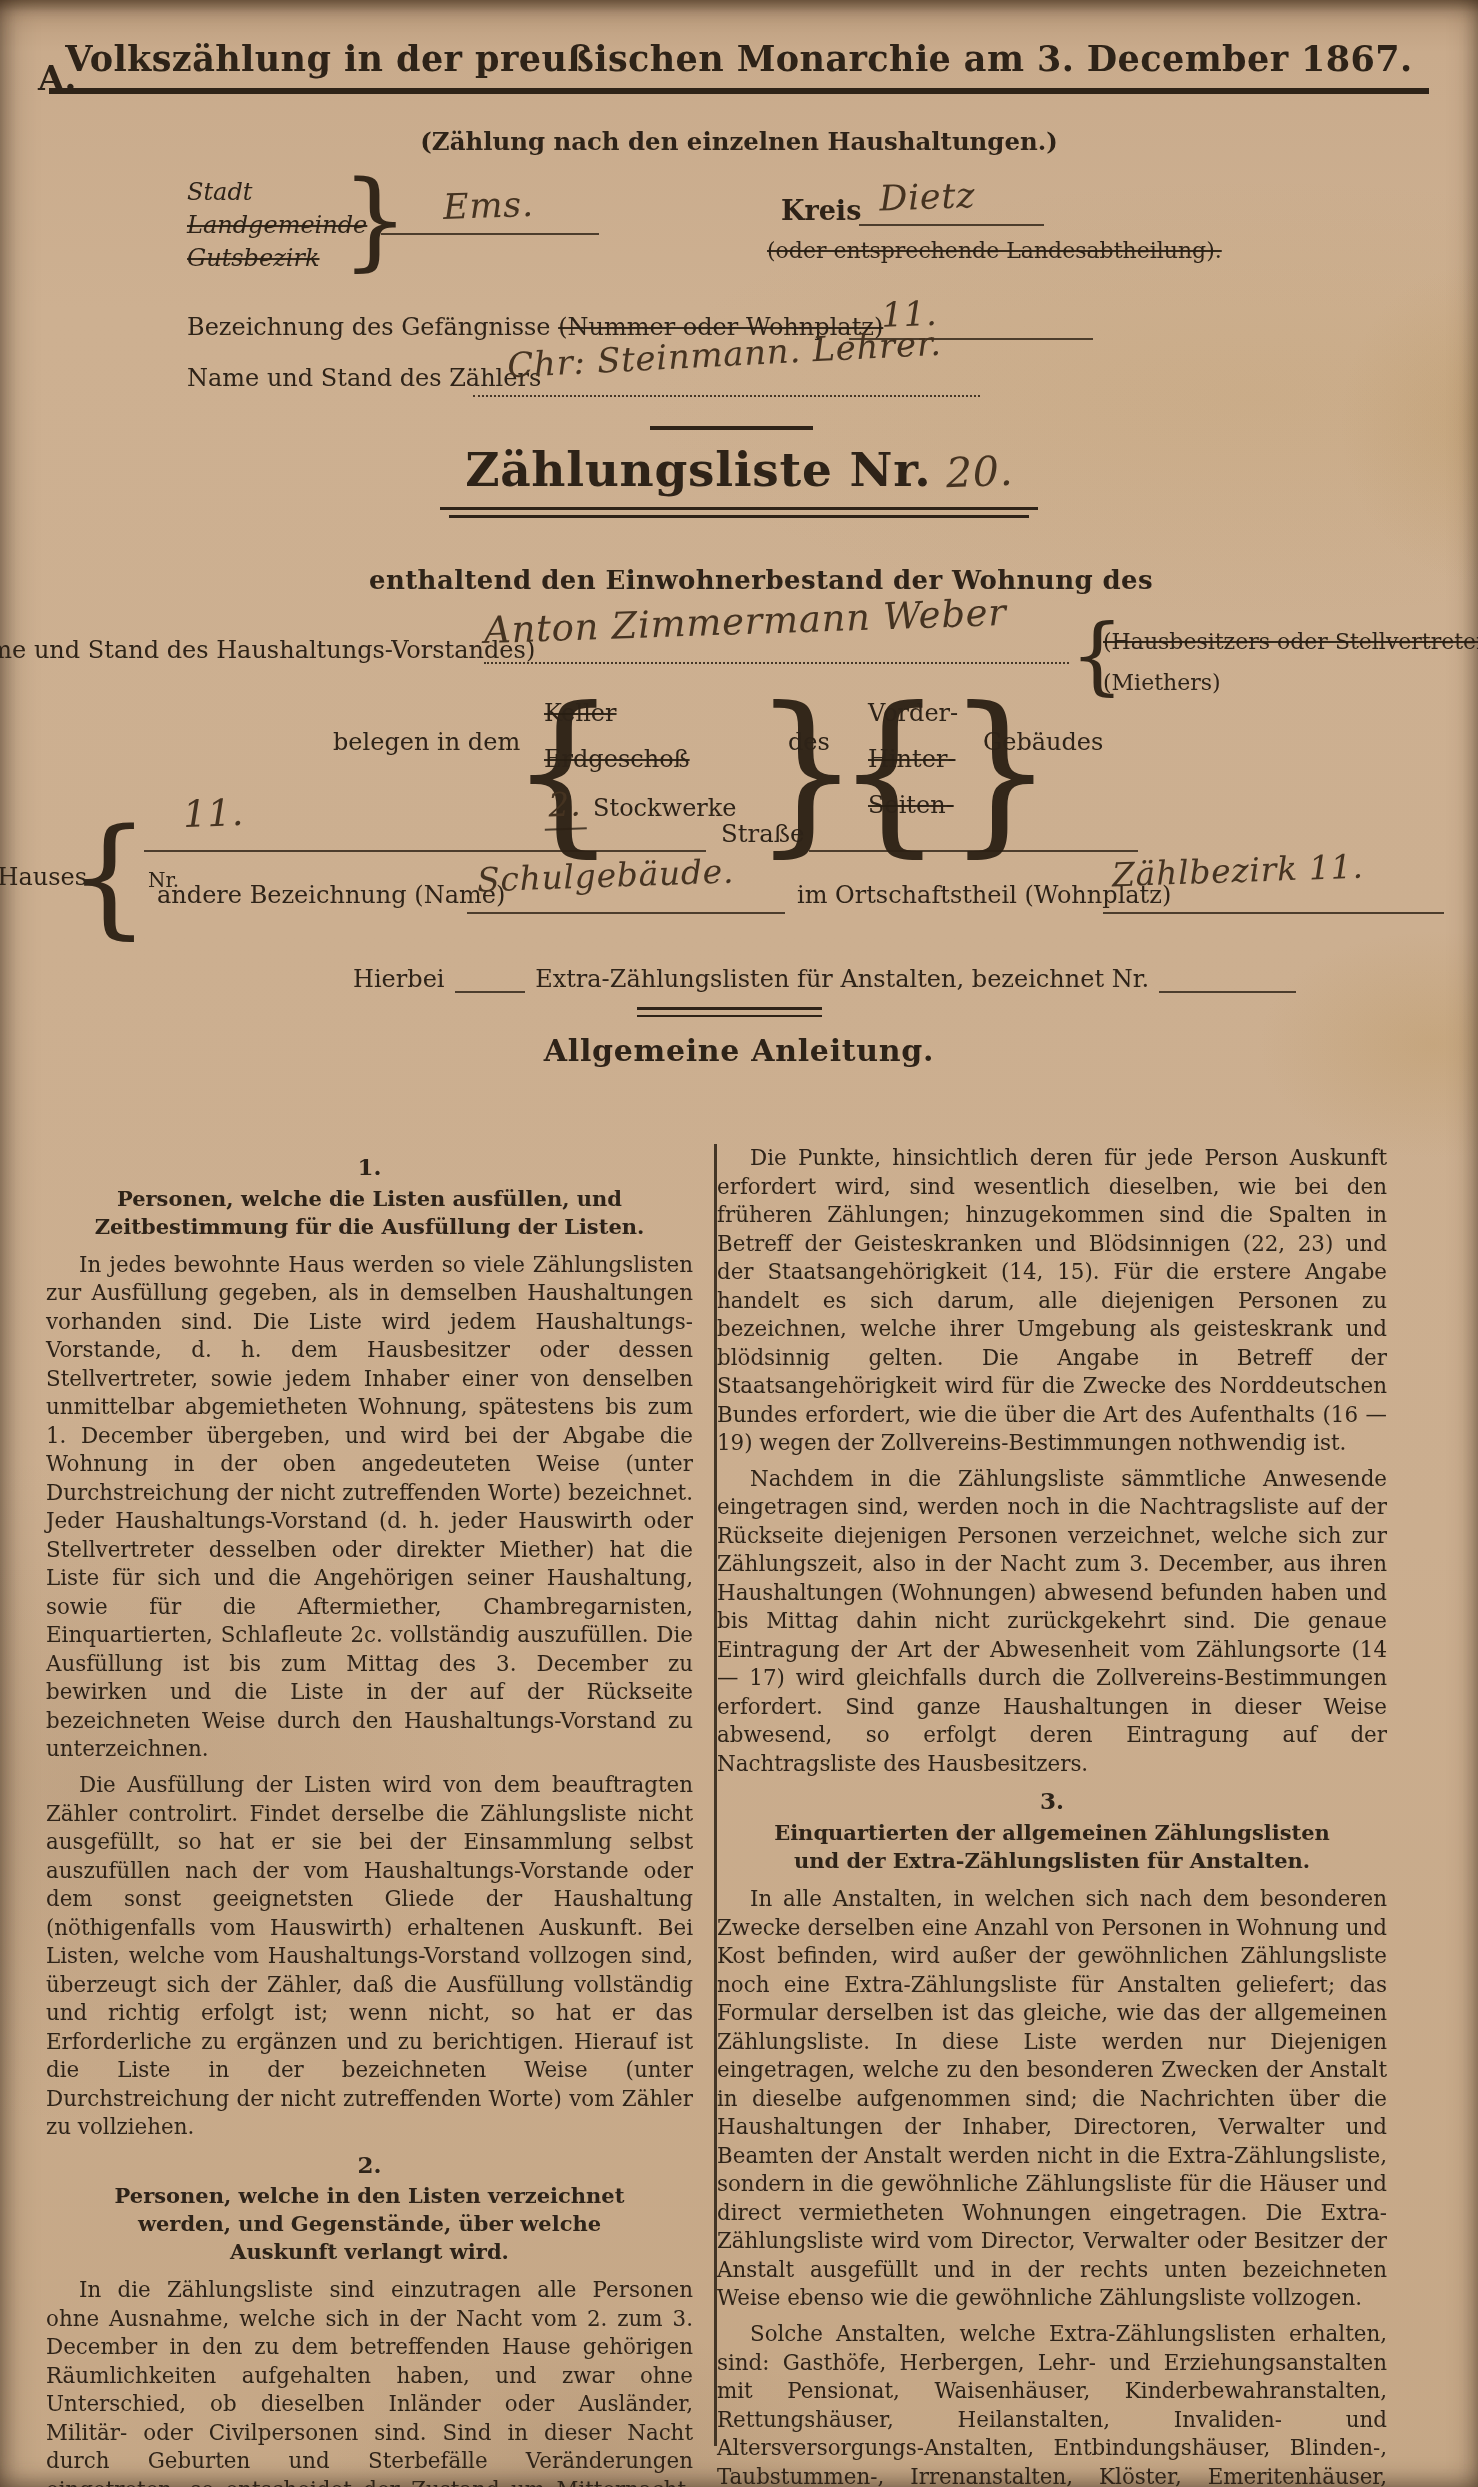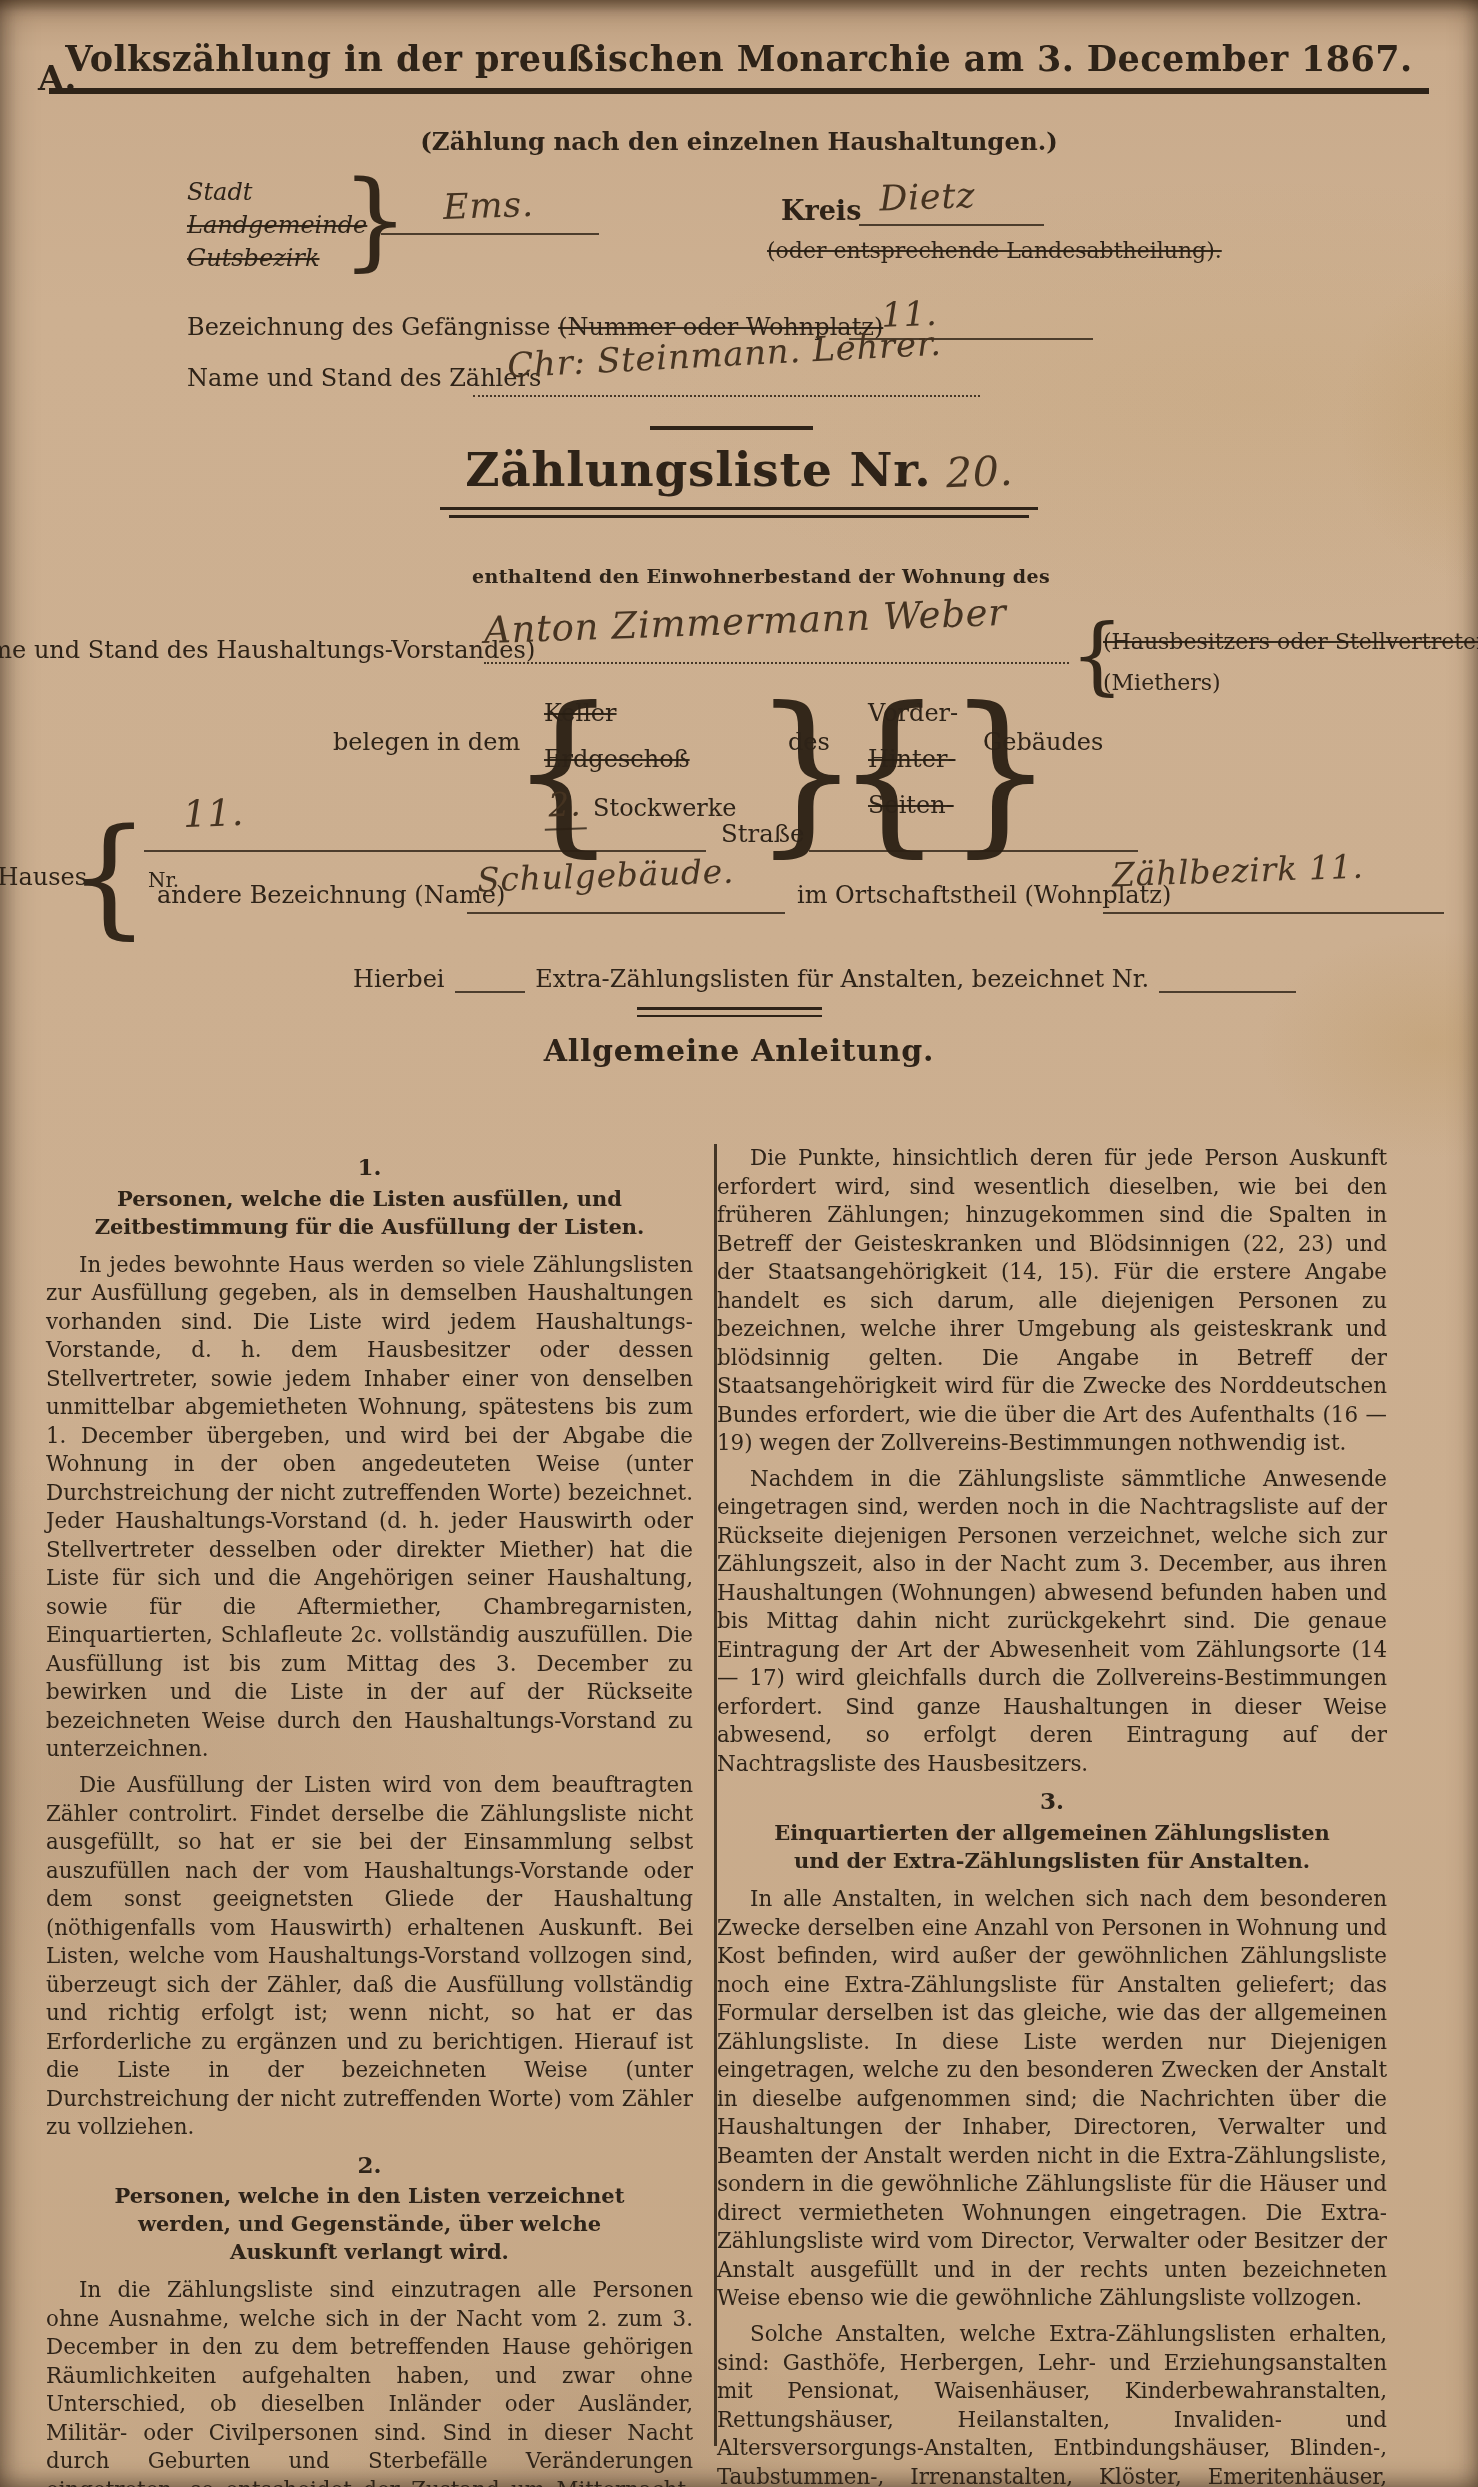--- a/index.html
+++ b/index.html
@@ -53,21 +53,21 @@
   .zaehler-field{left:473px;top:334px;width:473px;height:61px;padding-left:34px;}
   .zaehler-field .hand{font-size:34px;transform:rotate(-3deg);}
 
   .mini-divider{left:650px;top:426px;width:163px;border-top:4.4px solid #2e2318;}
 
   .liste-band{top:442px;}
   .liste-line{display:inline-block;position:relative;padding:0 25px 10.3px;border-bottom:3.7px solid #2e2318;}
   .liste-line:after{content:"";position:absolute;left:9px;right:9px;bottom:-10.3px;border-bottom:3px solid #2e2318;}
   .liste-prefix{font-size:47px;font-weight:bold;letter-spacing:0.7px;}
   .liste-num{font-size:41px;margin-left:10.3px;}
-  .enthaltend{top:565px;font-size:19px;font-weight:bold;letter-spacing:0.4px;margin-left:44px;}
+  .enthaltend{top:565px;font-size:26px;font-weight:bold;letter-spacing:0.4px;margin-left:44px;}
 
   .vorstand-label{left:-46px;top:636px;font-size:24px;}
   .vorstand-field{left:484px;top:600px;width:585px;height:62px;}
   .vorstand-field .hand{font-size:37px;white-space:nowrap;}
   .owner-brace{left:1070px;top:613px;font-size:85px;line-height:83px;}
   .owner-opts{left:1103px;top:621px;font-size:22px;line-height:41px;}
   .owner-opts span{display:block;white-space:nowrap;}
 
   .belegen-label{left:333px;top:728px;font-size:24px;}
   .brace-big{font-size:171px;line-height:176px;transform:scaleY(1.02);}

